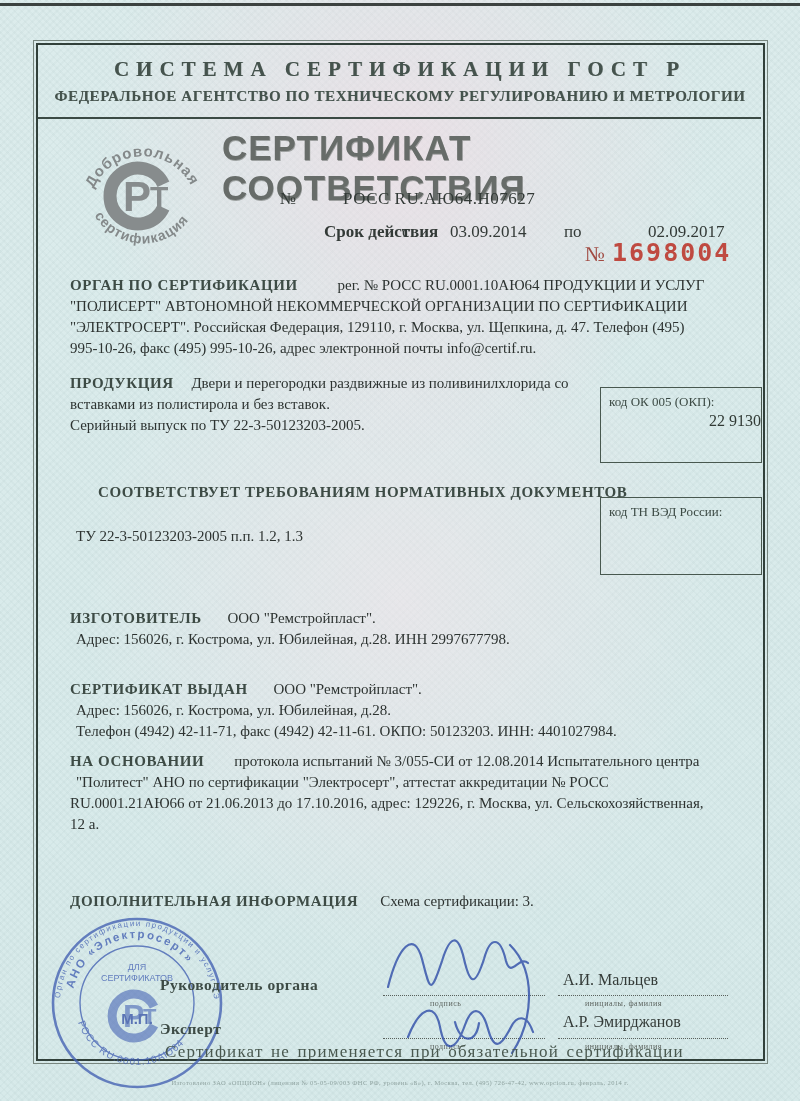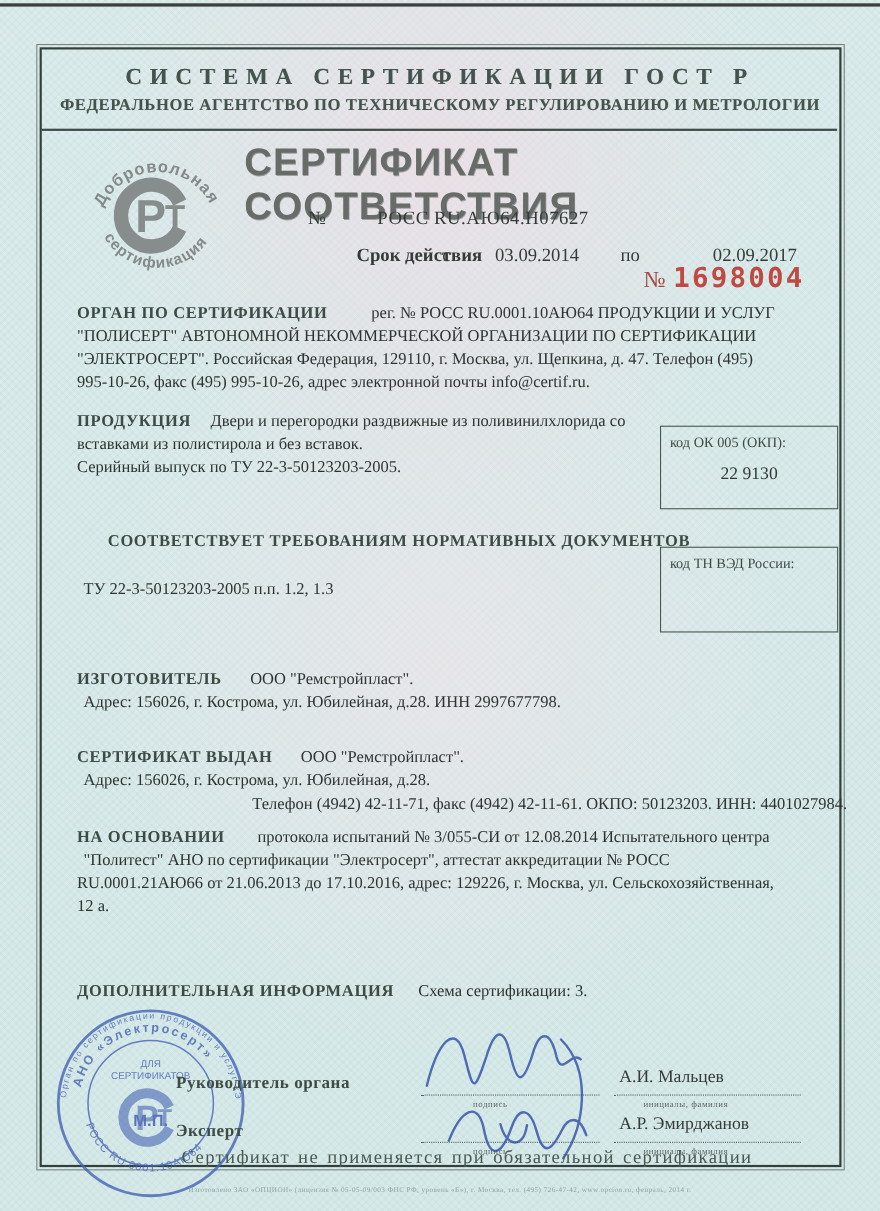--- a/index.html
+++ b/index.html
@@ -24,21 +24,21 @@
       letter-spacing:.6px;color:#45534d;text-shadow:.4px .4px 0 rgba(69,83,77,.4);}
   .doc-title{left:222px;top:128px;width:540px;font-family:"Liberation Sans",sans-serif;
       font-weight:bold;font-size:35px;letter-spacing:1px;color:#676c69;
       text-shadow:.6px .6px 0 rgba(90,95,92,.5);}
   .numrow{font-size:17px;color:#333a37;}
   .serial{font-family:"DejaVu Sans Mono",monospace;font-weight:bold;font-size:25px;letter-spacing:2px;}
   .lbl{font-weight:bold;font-size:15px;letter-spacing:.6px;color:#3d4b45;}
   .body,.bodyln{font-size:15px;line-height:21px;color:#2d3331;}
   .codebox{border:1.5px solid #48584f;color:#3c4a44;}
   .codebox .cb-label{font-size:13px;padding:6px 0 0 8px;}
-  .codebox .cb-value{font-size:16px;text-align:center;margin-top:12px;color:#313a35;}
+  .codebox .cb-value{font-size:16px;text-align:right;margin-top:2px;color:#313a35;}
   .dotline{border-bottom:1.5px dotted #5a615c;height:0;}
   .caption{font-size:8px;color:#5c635e;letter-spacing:.5px;}
   .role{font-weight:bold;font-size:15.5px;letter-spacing:.5px;color:#3d4b45;}
   .sig-name{font-size:16px;color:#343b38;}
   .restrict{font-size:17px;letter-spacing:1.2px;word-spacing:2px;color:#49584f;}
   .microprint{font-size:6.5px;color:#8fa3a0;letter-spacing:.4px;text-align:center;}
   svg text{font-family:"Liberation Sans",sans-serif;}
 </style>
 </head>
 <body>
@@ -116,21 +116,21 @@
   <div class="abs" style="left:70px;top:608px;width:700px;">
     <div class="bodyln"><span class="lbl">ИЗГОТОВИТЕЛЬ</span>
       <span style="margin-left:22px;">ООО "Ремстройпласт".</span></div>
     <div class="bodyln" style="margin-left:6px;">Адрес: 156026, г. Кострома, ул. Юбилейная, д.28. ИНН 2997677798.</div>
   </div>
 
   <div class="abs" style="left:70px;top:679px;width:700px;">
     <div class="bodyln"><span class="lbl">СЕРТИФИКАТ ВЫДАН</span>
       <span style="margin-left:22px;">ООО "Ремстройпласт".</span></div>
     <div class="bodyln" style="margin-left:6px;">Адрес: 156026, г. Кострома, ул. Юбилейная, д.28.</div>
-    <div class="bodyln" style="margin-left:6px;text-align:right;">Телефон (4942) 42-11-71, факс (4942) 42-11-61. ОКПО: 50123203. ИНН: 4401027984.</div>
+    <div class="bodyln" style="margin-left:6px;">Телефон (4942) 42-11-71, факс (4942) 42-11-61. ОКПО: 50123203. ИНН: 4401027984.</div>
   </div>
 
   <div class="abs" style="left:70px;top:751px;width:706px;">
     <div class="bodyln"><span class="lbl">НА ОСНОВАНИИ</span>
       <span style="margin-left:26px;">протокола испытаний № 3/055-СИ от 12.08.2014 Испытательного центра</span></div>
     <div class="bodyln" style="margin-left:6px;">"Политест" АНО по сертификации "Электросерт", аттестат аккредитации № РОСС</div>
     <div class="bodyln">RU.0001.21АЮ66 от 21.06.2013 до 17.10.2016, адрес: 129226, г. Москва, ул. Сельскохозяйственная,</div>
     <div class="bodyln">12 а.</div>
   </div>
 

